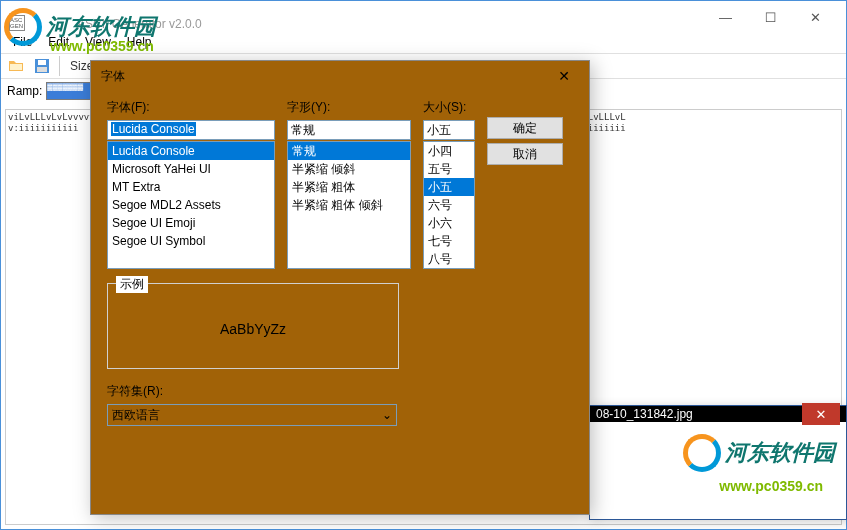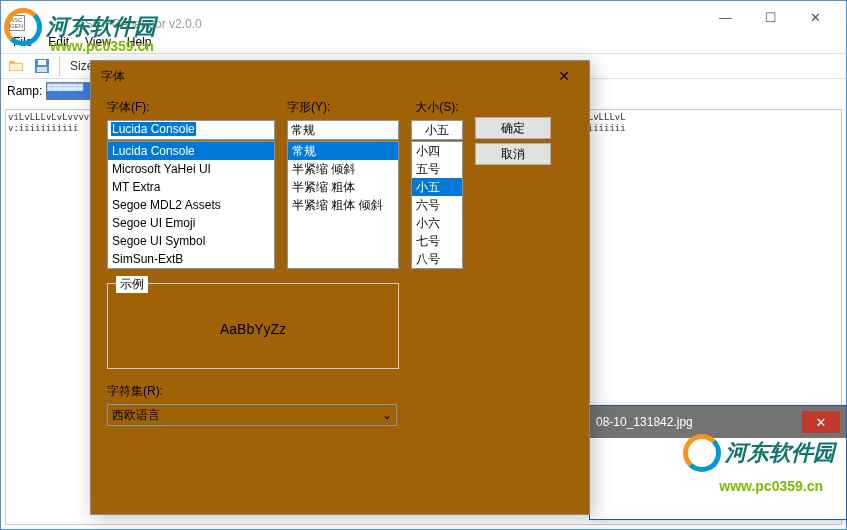--- a/index.html
+++ b/index.html
@@ -38,22 +38,22 @@
 
 .font-dialog { position: absolute; top: 60px; left: 90px; width: 500px; height: 455px; background: #a16207; border: 1px solid #888; box-shadow: 3px 3px 18px rgba(0,0,0,0.25); z-index: 10; }
 .fd-titlebar { height: 30px; display: flex; align-items: center; padding: 0 10px; }
 .fd-title { font-size: 12px; }
 .fd-close { margin-left: auto; width: 30px; height: 24px; display: flex; align-items: center; justify-content: center; font-size: 14px; }
 
 .fd-body { padding: 8px 16px 16px; }
 .fd-row1 { display: flex; gap: 12px; }
 .fd-col { display: flex; flex-direction: column; }
 .fd-col.font { width: 168px; }
-.fd-col.style { width: 112px; }
-.fd-col.size { width: 52px; text-align: center; }
+.fd-col.style { width: 124px; }
+.fd-col.size { width: 52px; }
 .fd-col.btns { flex: 1; display: flex; flex-direction: column; gap: 4px; padding-top: 18px; }
 
 .fd-label { font-size: 12px; margin-bottom: 4px; }
 .fd-input { height: 20px; border: 1px solid #7a9db9; padding: 1px 3px; font-size: 12px; background: #fff; }
 .fd-list { border: 1px solid #7a9db9; height: 128px; overflow-y: auto; margin-top: 1px; font-size: 12px; background:#fff; }
 .fd-list .item { padding: 2px 4px; height: 18px; display: flex; align-items: center; }
 .fd-list .item.sel { background: #0078d7; color: #fff; }
 .fd-btn { width: 76px; height: 22px; border: 1px solid #adadad; background: #e1e1e1; font-size: 12px; display:flex; align-items:center; justify-content:center; }
 
 .fd-row2 { display: flex; gap: 12px; margin-top: 14px; }
@@ -62,21 +62,21 @@
 .fd-effects { width: 168px; height: 86px; }
 .fd-sample { width: 292px; height: 86px; display: flex; align-items: center; justify-content: center; font-family: "Lucida Console", monospace; font-size: 14px; }
 .fd-check { display: flex; align-items: center; gap: 6px; font-size: 12px; margin-bottom: 10px; }
 .fd-checkbox { width: 13px; height: 13px; border: 1px solid #333; }
 
 .fd-row3 { margin-top: 14px; }
 .fd-charset-sel { width: 290px; height: 22px; border: 1px solid #7a9db9; padding: 2px 4px; font-size: 12px; display: flex; align-items: center; justify-content: space-between; margin-top: 4px; }
 
 
 .preview-win { position: absolute; right: 0; bottom: 10px; width: 258px; height: 115px; border: 1px solid #2b5797; background: #fff; z-index: 5; box-shadow: 2px 2px 10px rgba(0,0,0,0.2); }
-.pv-titlebar { height: 32px; background: #737373; display: flex; align-items: center; padding: 0 6px; color: #fff; font-size: 12px; }
+.pv-titlebar { height: 16px; background: #000000; display: flex; align-items: center; padding: 0 6px; color: #fff; font-size: 12px; }
 .pv-close { margin-left: auto; width: 38px; height: 22px; background: #c0392b; color: #fff; display: flex; align-items: center; justify-content: center; font-size: 13px; }
 .pv-body { padding: 6px; }
 
 svg.icon { width: 16px; height: 16px; }
 </style>
 </head>
 <body>
 
 <div class="main-window">
   <div class="main-titlebar">
@@ -162,21 +162,20 @@
       <div class="fd-col font">
         <div class="fd-label">字体(F):</div>
         <div class="fd-input"><span style="background:#0078d7;color:#fff;padding:0 1px;">Lucida Console</span></div>
         <div class="fd-list" id="font-list">
             <div class="item sel">Lucida Console</div>
             <div class="item">Microsoft YaHei UI</div>
             <div class="item">MT Extra</div>
             <div class="item">Segoe MDL2 Assets</div>
             <div class="item">Segoe UI Emoji</div>
             <div class="item">Segoe UI Symbol</div>
-            <div class="item">SimSun-ExtB</div>
           </div>
       </div>
       <div class="fd-col style">
         <div class="fd-label">字形(Y):</div>
         <div class="fd-input">常规</div>
         <div class="fd-list" id="style-list">
             <div class="item sel">常规</div>
             <div class="item">半紧缩 倾斜</div>
             <div class="item">半紧缩 粗体</div>
             <div class="item">半紧缩 粗体 倾斜</div>

